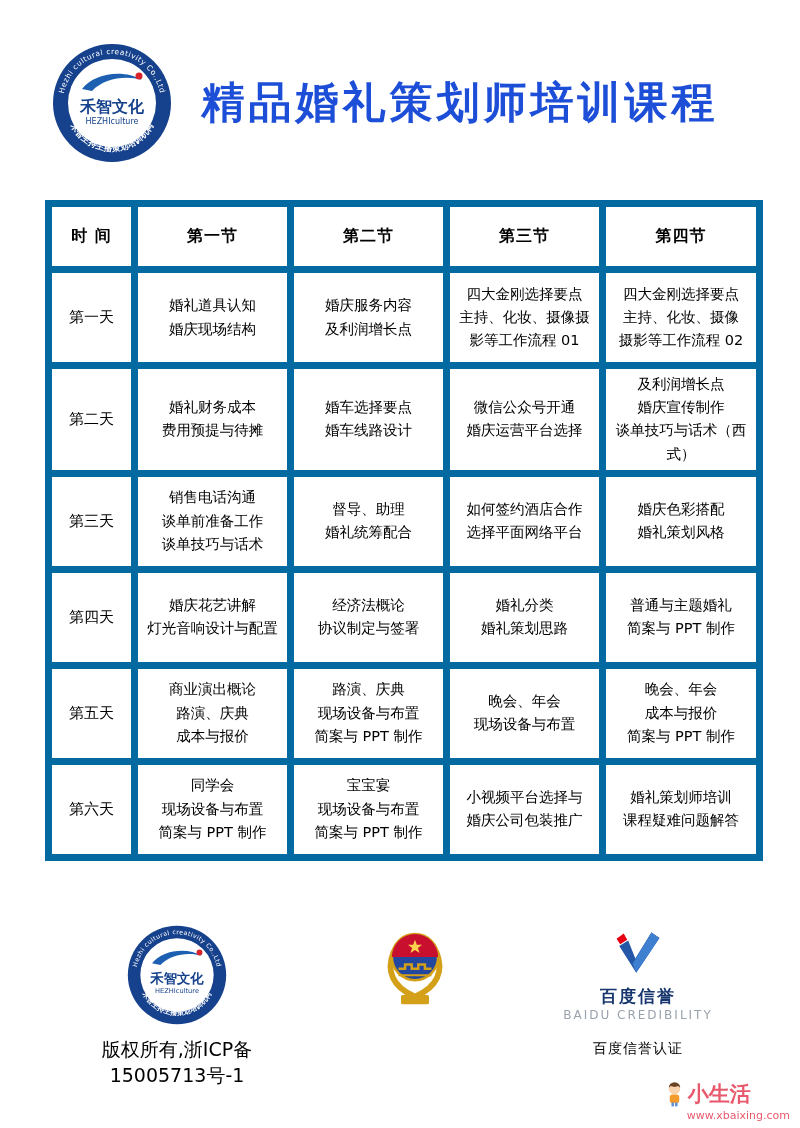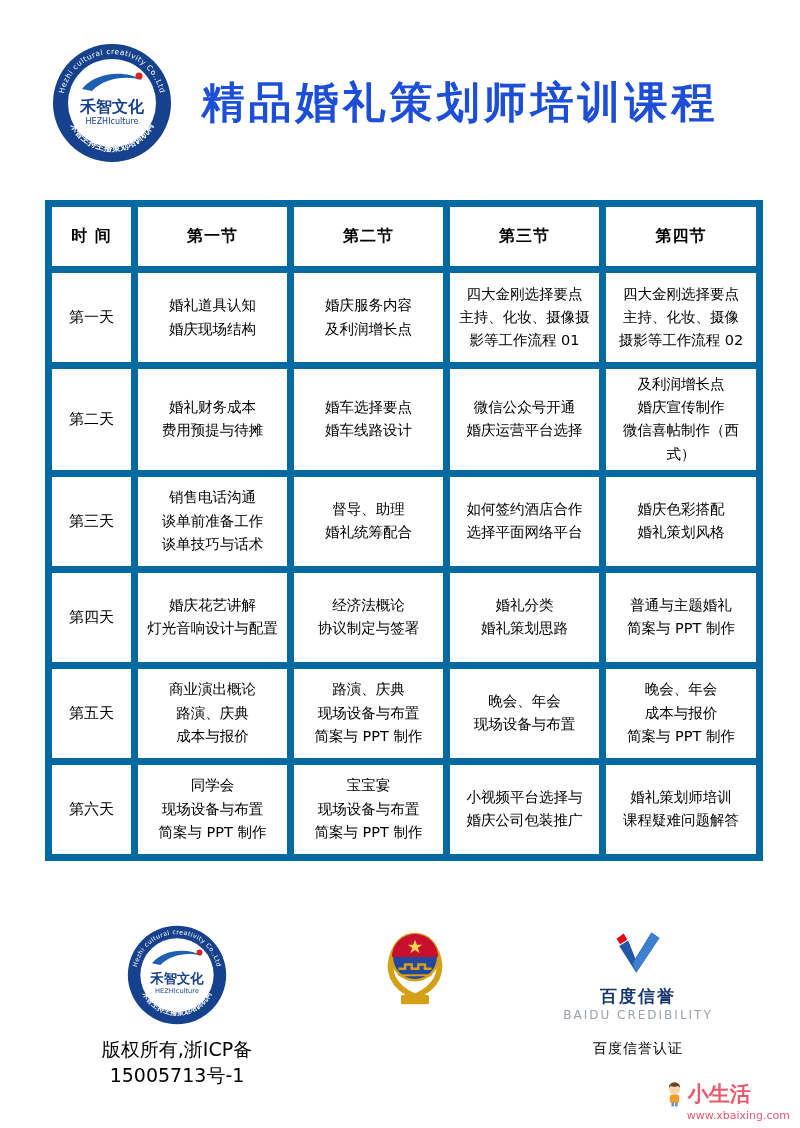--- a/index.html
+++ b/index.html
@@ -135,21 +135,21 @@
             <div>婚车选择要点</div>
             <div>婚车线路设计</div>
           </td>
           <td>
             <div>微信公众号开通</div>
             <div>婚庆运营平台选择</div>
           </td>
           <td>
             <div>及利润增长点</div>
             <div>婚庆宣传制作</div>
-            <div>微信喜帖制作（西式）</div>
+            <div>谈单技巧与话术（西式）</div>
           </td>
         </tr>
         <tr>
           <th>第三天</th>
           <td>
             <div>销售电话沟通</div>
             <div>谈单前准备工作</div>
             <div>谈单技巧与话术</div>
           </td>
           <td>

